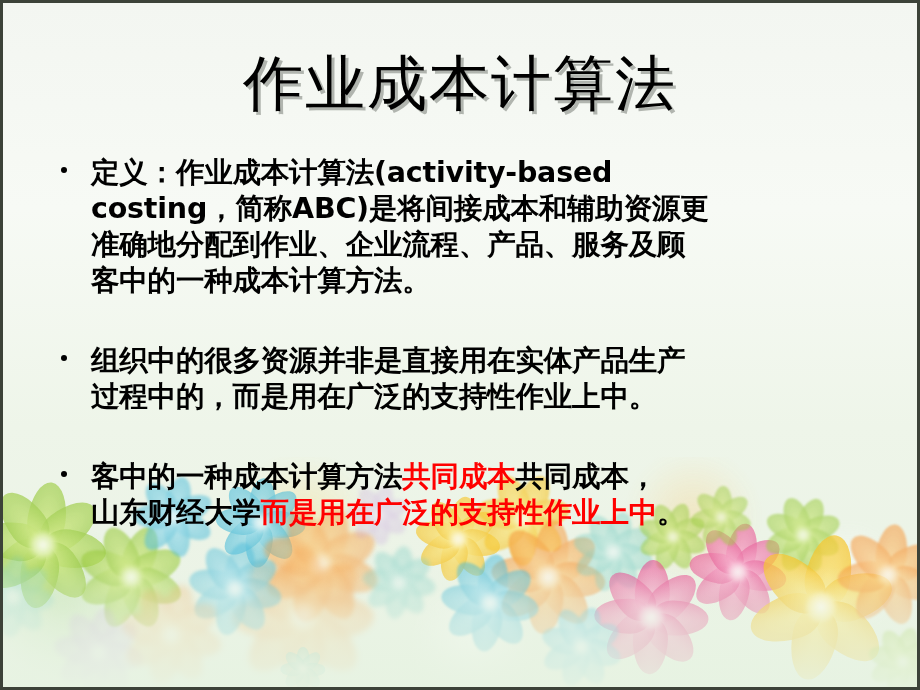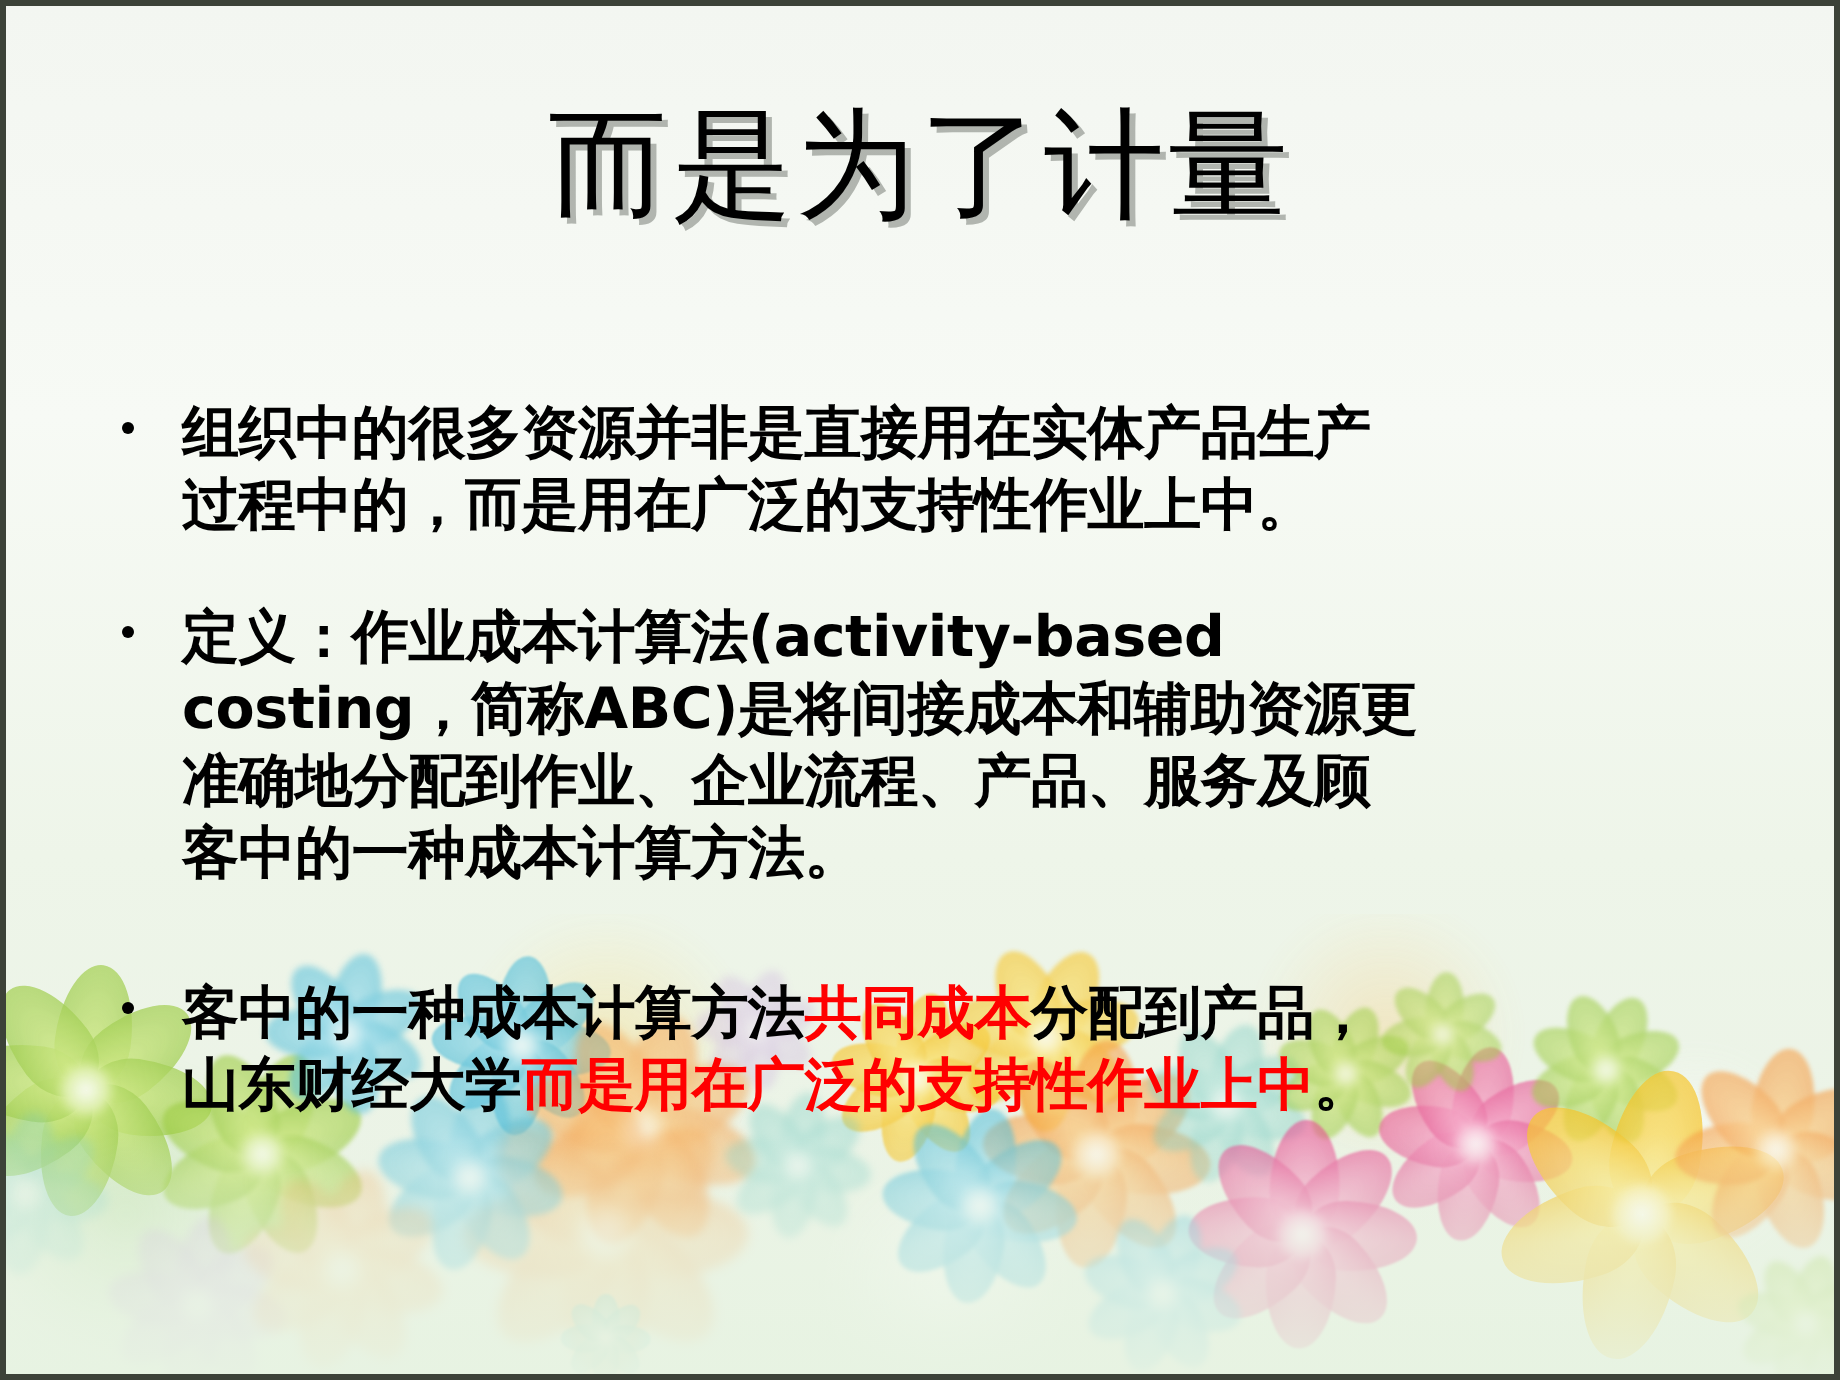--- a/index.html
+++ b/index.html
@@ -445,54 +445,54 @@
         <div class="petal" style="width: 31px; height: 51px; margin-left: -15.5px; margin-top: -51px; background: radial-gradient(at 50% 80%, rgba(252, 205, 130, 0.88) 0%, rgba(245, 150, 60, 0.75) 78%, rgba(255, 255, 255, 0.15) 100%); transform: rotate(149deg);"></div>
         <div class="petal" style="width: 31px; height: 51px; margin-left: -15.5px; margin-top: -51px; background: radial-gradient(at 50% 80%, rgba(252, 205, 130, 0.88) 0%, rgba(245, 150, 60, 0.75) 78%, rgba(255, 255, 255, 0.15) 100%); transform: rotate(194deg);"></div>
         <div class="petal" style="width: 31px; height: 51px; margin-left: -15.5px; margin-top: -51px; background: radial-gradient(at 50% 80%, rgba(252, 205, 130, 0.88) 0%, rgba(245, 150, 60, 0.75) 78%, rgba(255, 255, 255, 0.15) 100%); transform: rotate(239deg);"></div>
         <div class="petal" style="width: 31px; height: 51px; margin-left: -15.5px; margin-top: -51px; background: radial-gradient(at 50% 80%, rgba(252, 205, 130, 0.88) 0%, rgba(245, 150, 60, 0.75) 78%, rgba(255, 255, 255, 0.15) 100%); transform: rotate(284deg);"></div>
         <div class="petal" style="width: 31px; height: 51px; margin-left: -15.5px; margin-top: -51px; background: radial-gradient(at 50% 80%, rgba(252, 205, 130, 0.88) 0%, rgba(245, 150, 60, 0.75) 78%, rgba(255, 255, 255, 0.15) 100%); transform: rotate(329deg);"></div>
         <div class="core" style="width: 21px; height: 21px; background: radial-gradient(circle, rgba(255, 255, 255, 0.95) 0%, rgba(252, 205, 130, 0.88) 85%);"></div>
       </div>
     </div>
   <div class="haze"></div>
 
-  <div class="title">而是为了计量</div>
+  <div class="title">作业成本计算法</div>
 
   <div class="body">
+
+    <div class="bullet" id="bullet-1">
+      <span class="dot"></span>
+      <span class="txt">
+        <span>定义：作业成本计算法(activity-based</span>
+      </span>
+      <span class="txt">
+        <span>costing，简称ABC)是将间接成本和辅助资源更</span>
+      </span>
+      <span class="txt">
+        <span>准确地分配到作业、企业流程、产品、服务及顾</span>
+      </span>
+      <span class="txt">
+        <span>客中的一种成本计算方法。</span>
+      </span>
+    </div>
 
     <div class="bullet" id="bullet-2">
       <span class="dot"></span>
       <span class="txt">
         <span>组织中的很多资源并非是直接用在实体产品生产</span>
       </span>
       <span class="txt">
         <span>过程中的，而是用在广泛的支持性作业上中。</span>
       </span>
     </div>
 
-    <div class="bullet" id="bullet-1">
-      <span class="dot"></span>
-      <span class="txt">
-        <span>定义：作业成本计算法(activity-based</span>
-      </span>
-      <span class="txt">
-        <span>costing，简称ABC)是将间接成本和辅助资源更</span>
-      </span>
-      <span class="txt">
-        <span>准确地分配到作业、企业流程、产品、服务及顾</span>
-      </span>
-      <span class="txt">
-        <span>客中的一种成本计算方法。</span>
-      </span>
-    </div>
-
     <div class="bullet" id="bullet-3">
       <span class="dot"></span>
       <span class="txt">
-        <span>客中的一种成本计算方法</span><span class="red">共同成本</span><span>分配到产品，</span>
+        <span>客中的一种成本计算方法</span><span class="red">共同成本</span><span>共同成本，</span>
       </span>
       <span class="txt">
         <span>山东财经大学</span><span class="red">而是用在广泛的支持性作业上中</span><span>。</span>
       </span>
     </div>
 
   </div>
 
 
 </div>

